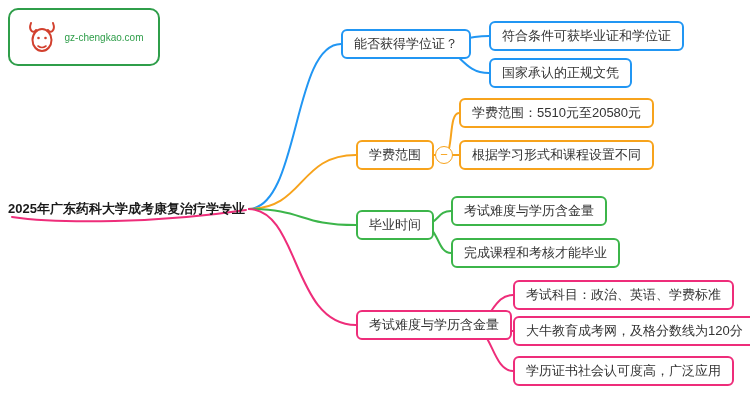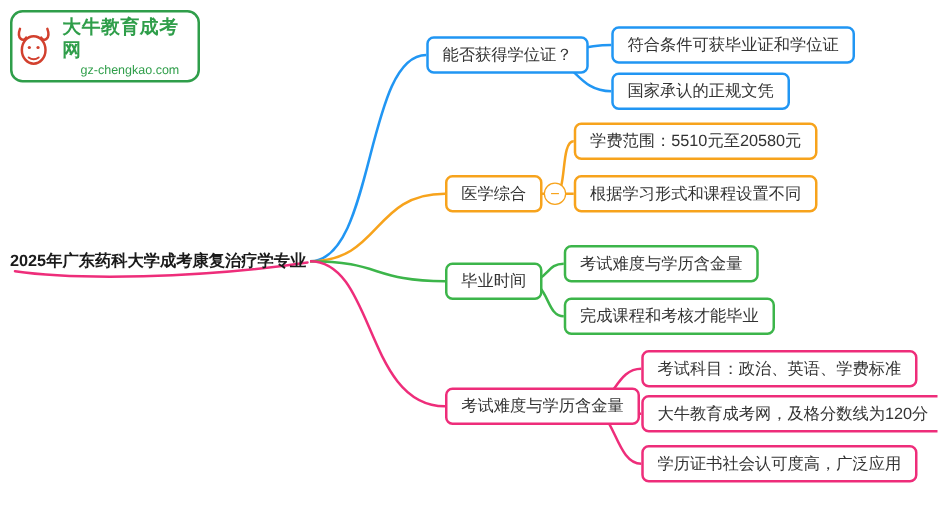--- a/index.html
+++ b/index.html
@@ -75,29 +75,28 @@
   <div id="logo">
     <svg width="34" height="36" viewBox="0 0 34 36">
       <path d="M6 4 C3 12 9 15 11 11" fill="none" stroke="#d2402e" stroke-width="2" stroke-linecap="round"></path>
       <path d="M28 4 C31 12 25 15 23 11" fill="none" stroke="#d2402e" stroke-width="2" stroke-linecap="round"></path>
       <ellipse cx="17" cy="21" rx="9.5" ry="11" fill="none" stroke="#d2402e" stroke-width="2"></ellipse>
       <circle cx="13.5" cy="19" r="1.3" fill="#d2402e"></circle>
       <circle cx="20.5" cy="19" r="1.3" fill="#d2402e"></circle>
       <path d="M13 27 Q17 30 21 27" fill="none" stroke="#d2402e" stroke-width="1.6" stroke-linecap="round"></path>
     </svg>
     <div class="logo-text">
-      <div class="logo-title">大牛教育成考网</div>
       <div class="logo-subtitle">gz-chengkao.com</div>
     </div>
   </div>
 
   <div id="root-node">2025年广东药科大学成考康复治疗学专业</div>
 
   <div class="node b0" style="left:341px;top:29px;">能否获得学位证？</div>
-  <div class="node b1" style="left:356px;top:140px;">医学综合</div>
+  <div class="node b1" style="left:356px;top:140px;">学费范围</div>
   <div class="node b2" style="left:356px;top:210px;">毕业时间</div>
   <div class="node b3" style="left:356px;top:310px;">考试难度与学历含金量</div>
 
   <div id="collapse-toggle">−</div>
 
   <div class="node b0" style="left:489px;top:58px;">国家承认的正规文凭</div>
   <div class="node b0" style="left:489px;top:21px;">符合条件可获毕业证和学位证</div>
 
   <div class="node b1" style="left:459px;top:98px;">学费范围：5510元至20580元</div>
   <div class="node b1" style="left:459px;top:140px;">根据学习形式和课程设置不同</div>

